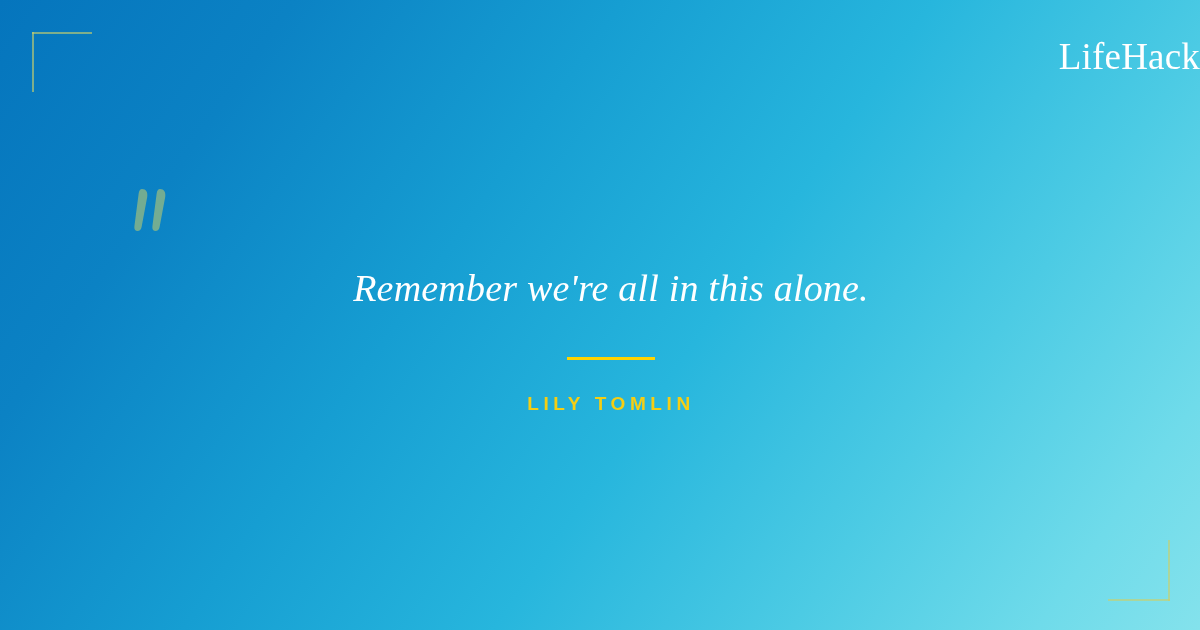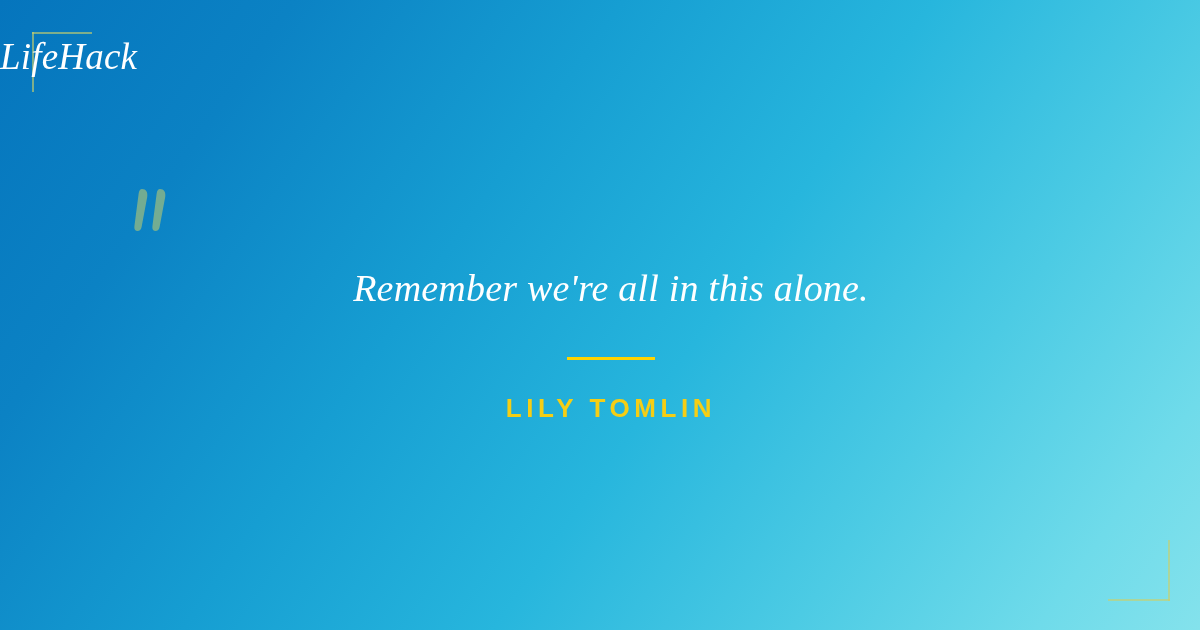--- a/index.html
+++ b/index.html
@@ -68,22 +68,21 @@
     right: 0; top: 0;
     width: 2px; height: 61px;
   }
 
   
   .brand {
     position: absolute;
     top: 38px;
     left: 0;
     width: 1200px;
-    text-align: left;
-    font-style: italic;
+    text-align: right;
   }
   .brand-text {
     font-family: "Liberation Serif", "DejaVu Serif", serif;
     font-size: 37px;
     line-height: 1;
     color: #ffffff;
     letter-spacing: 0.2px;
     font-weight: 400;
   }
 
@@ -138,21 +137,21 @@
   }
 
   .author-wrap {
     width: 1200px;
     text-align: center;
     margin-top: 26px;
   }
   .author {
     display: inline-block;
     font-family: "Liberation Sans", sans-serif;
-    font-size: 26px;
+    font-size: 19px;
     font-weight: 700;
     color: #F5CE14;
     letter-spacing: 4.6px;
     text-transform: uppercase;
   }
 </style>
 </head>
 <body>
 
 <div class="card">

